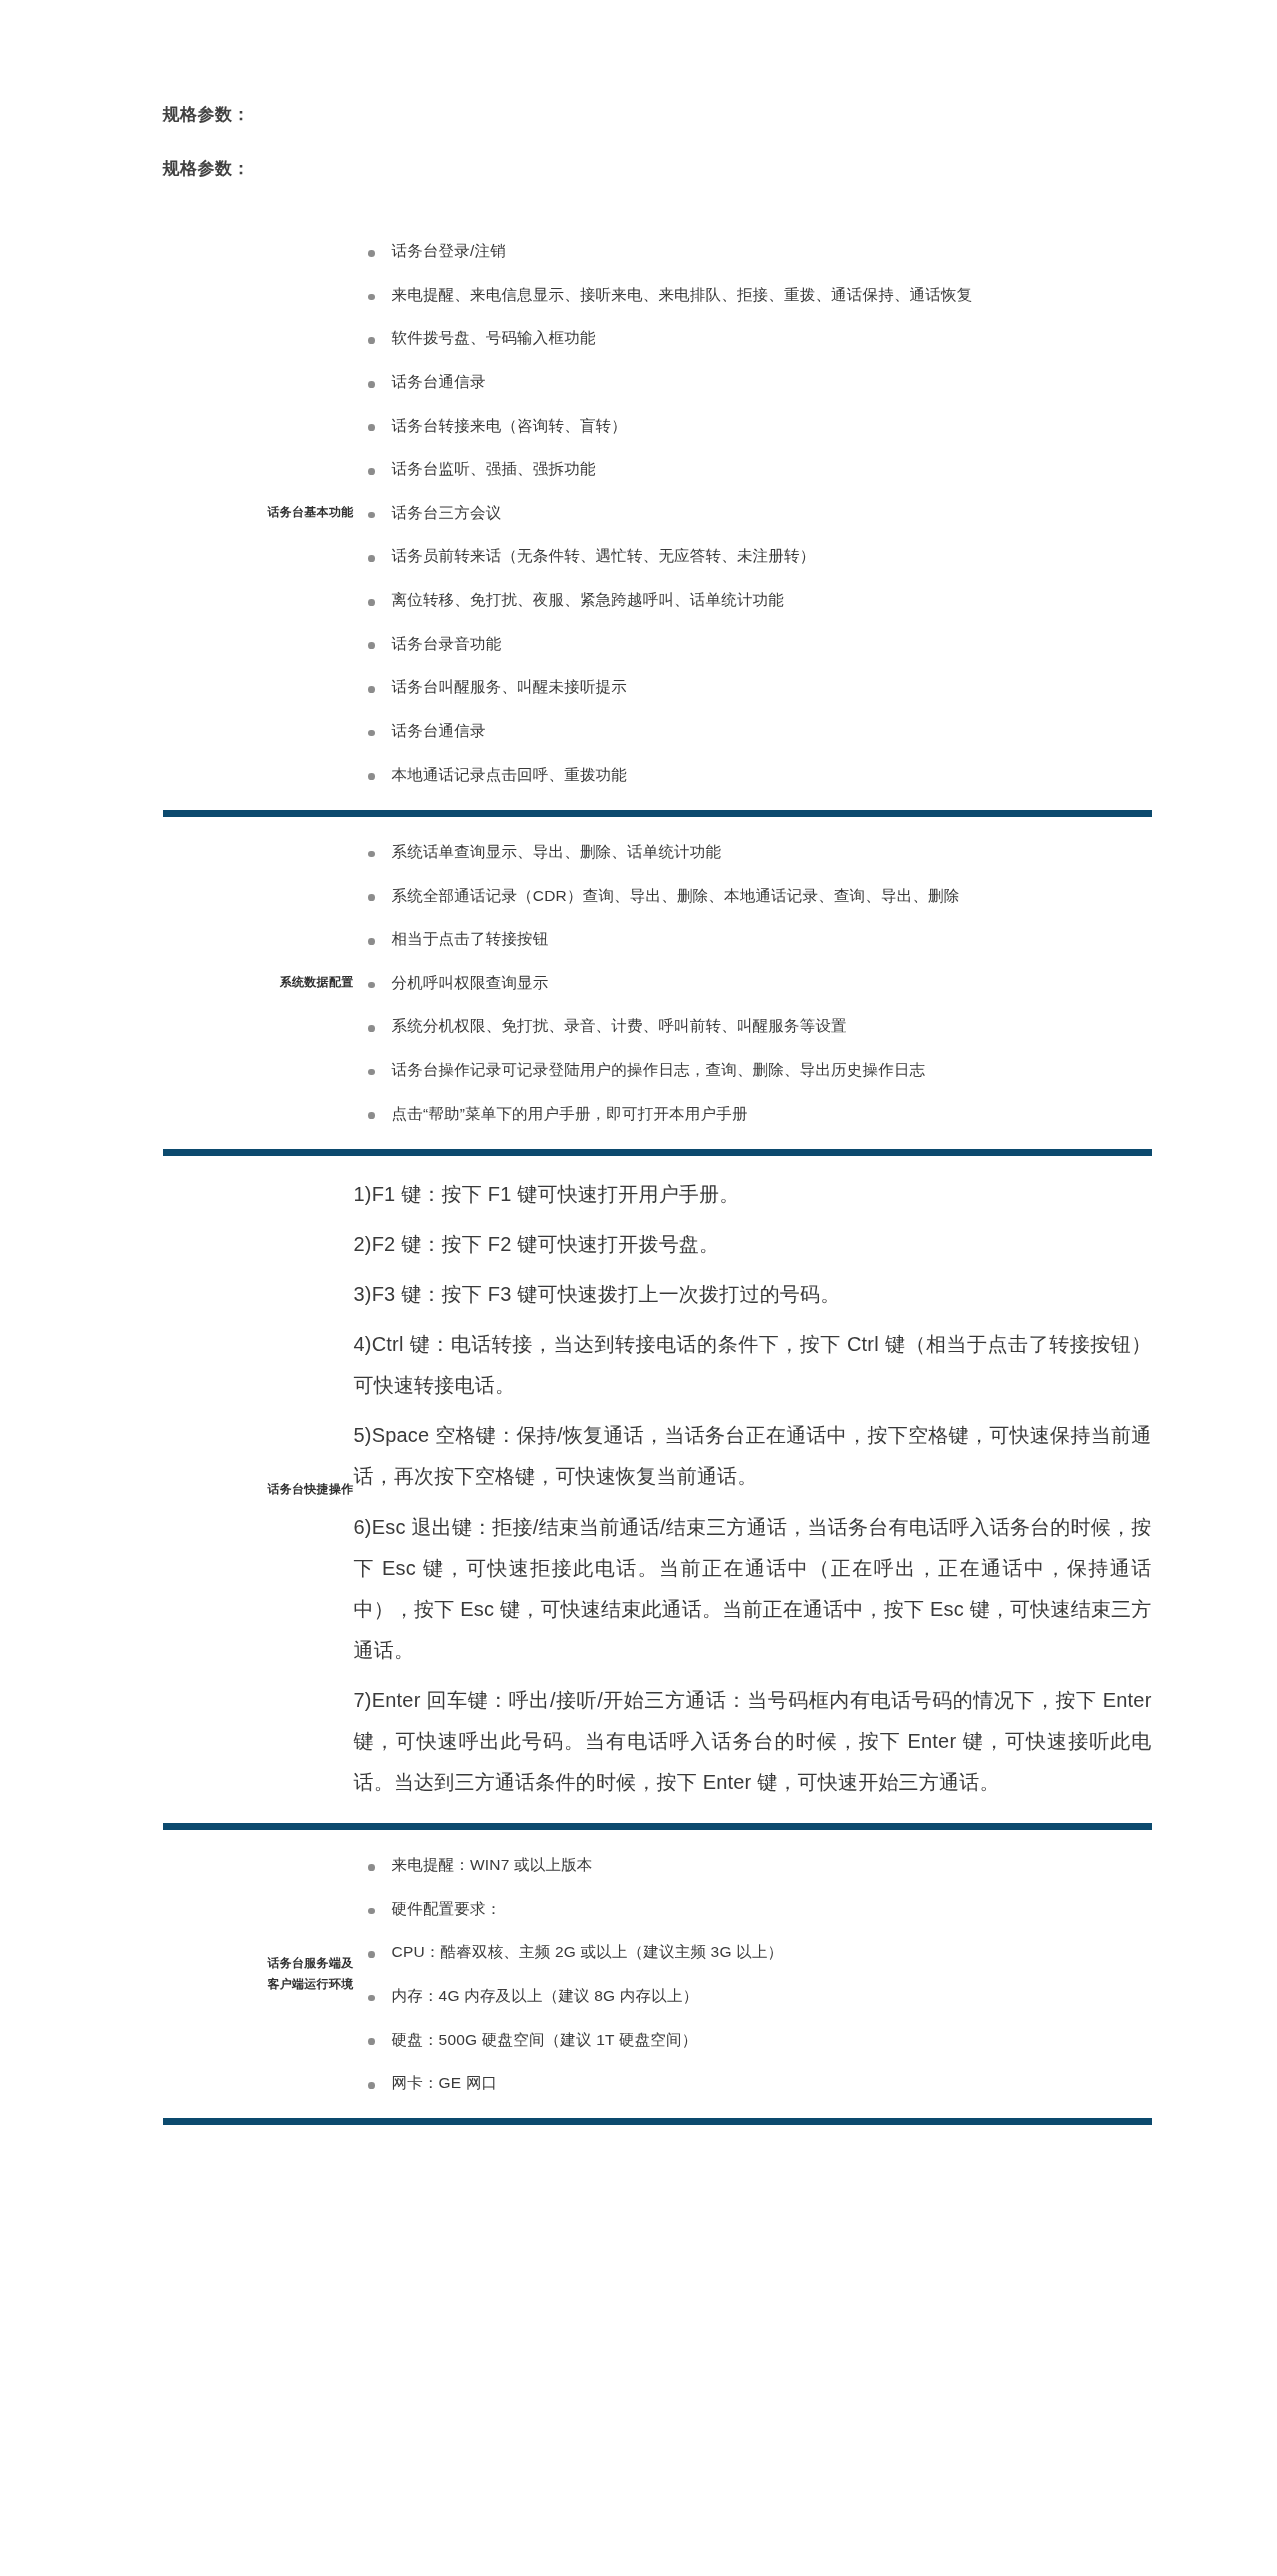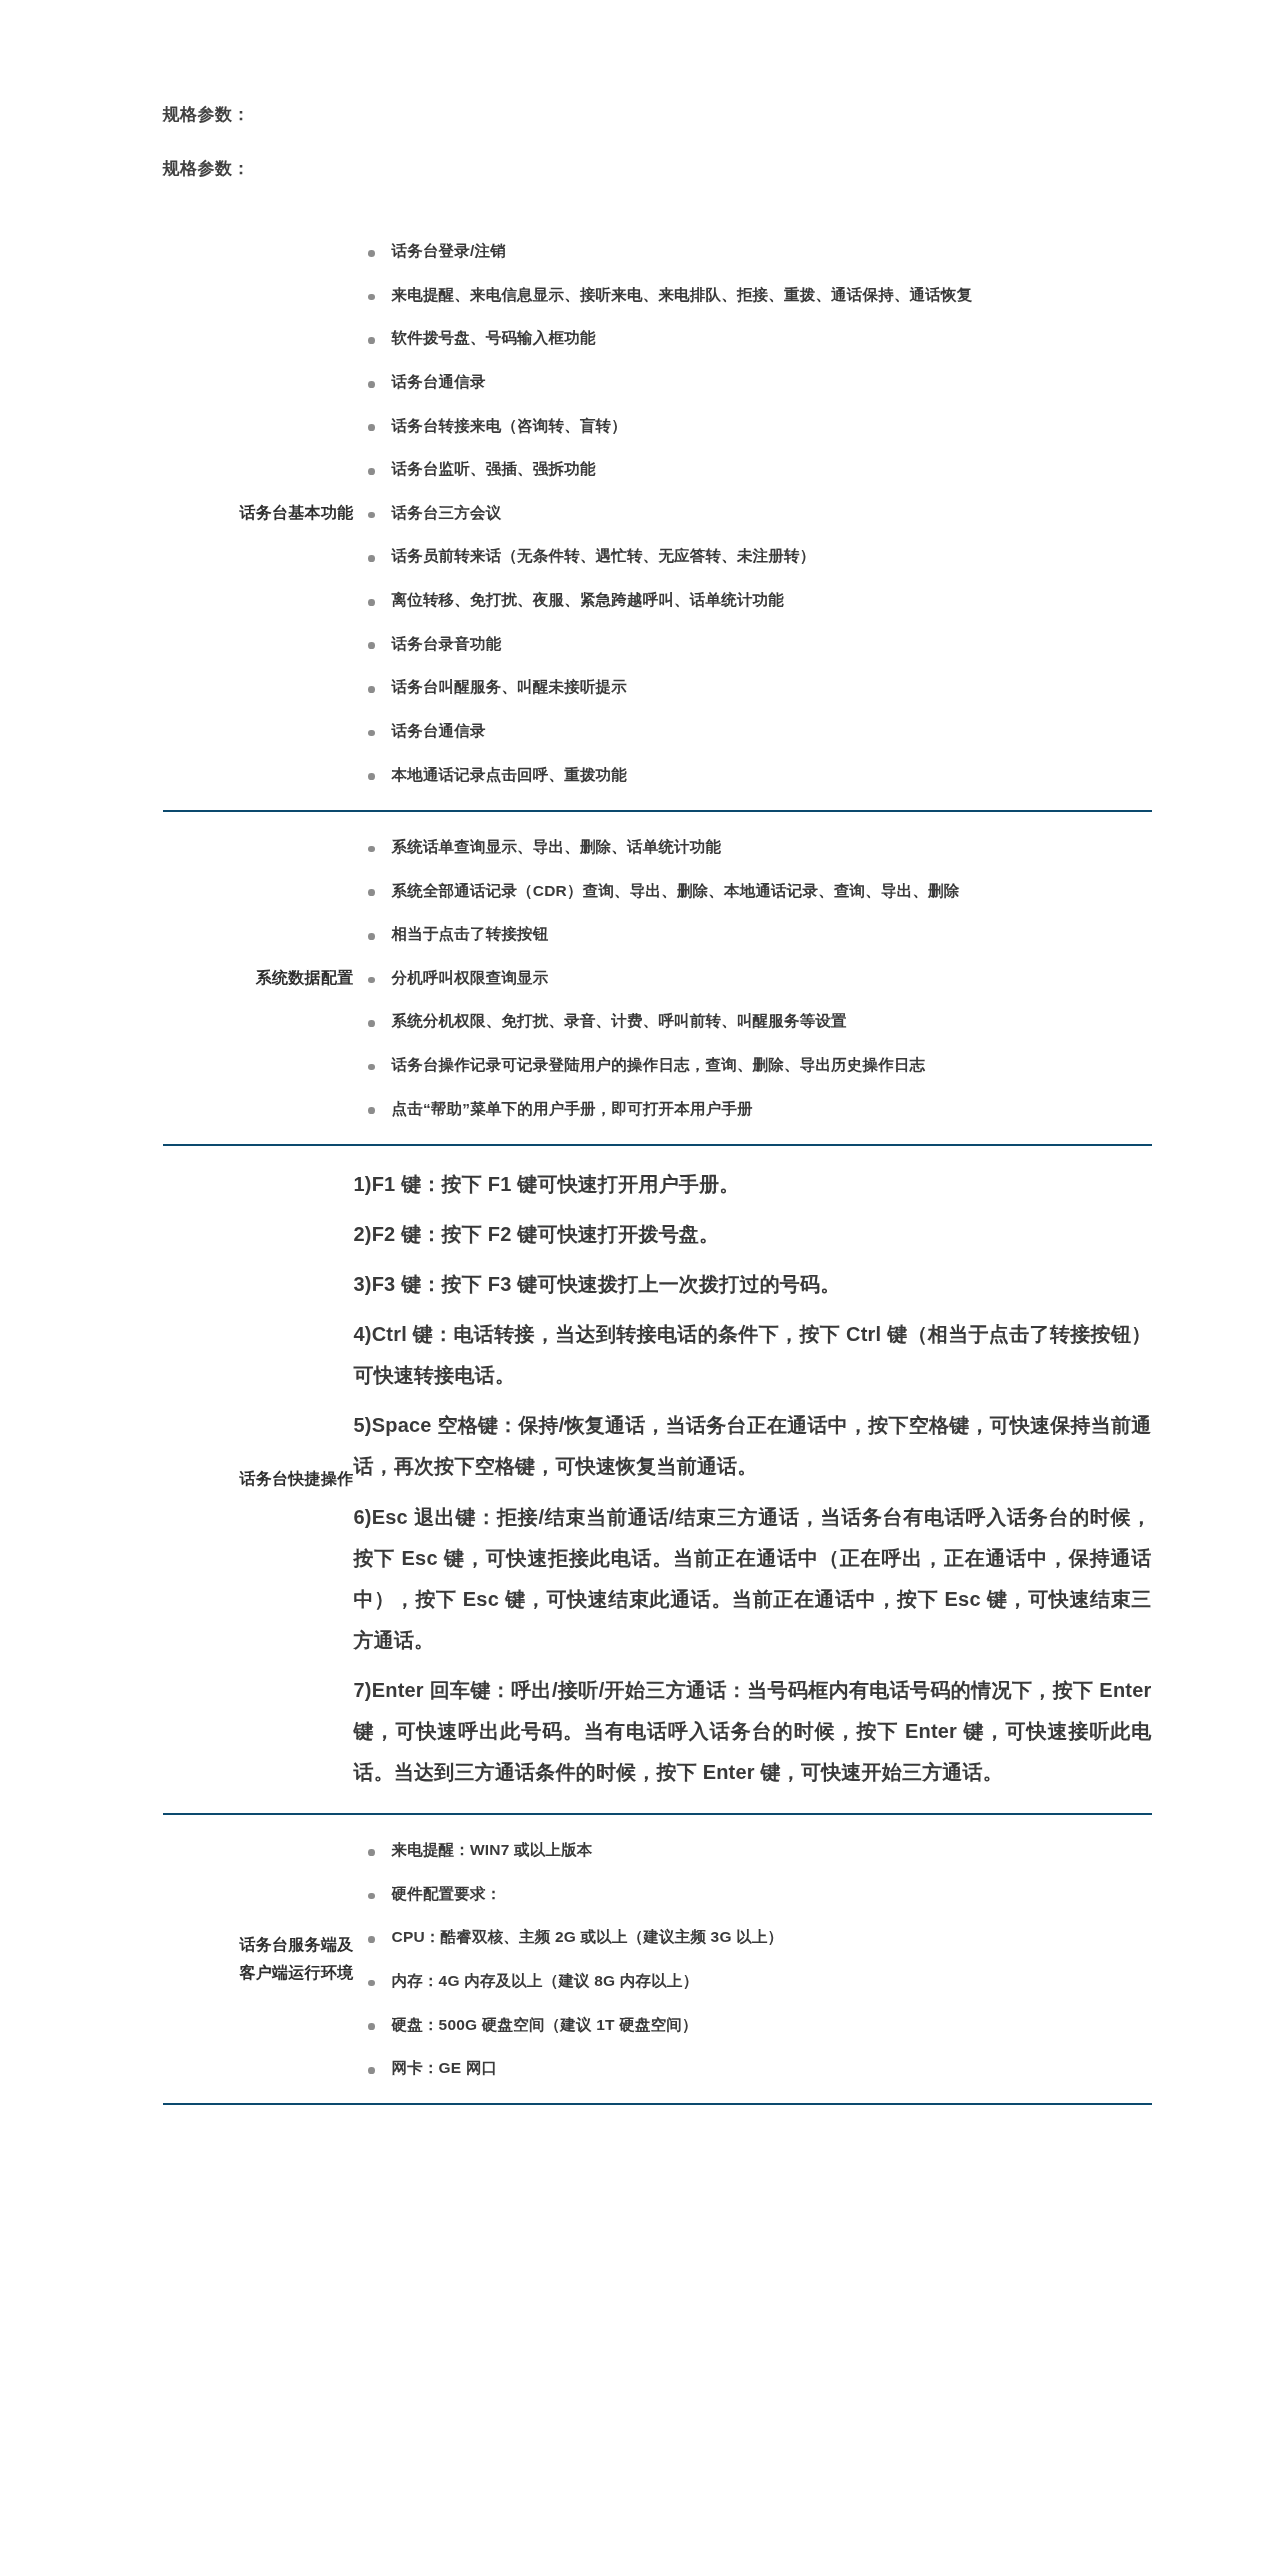--- a/index.html
+++ b/index.html
@@ -43,35 +43,34 @@
     width: 989px;
     table-layout: fixed;
   }
   table.spec td {
     vertical-align: middle;
     padding: 0;
   }
   td.label {
     width: 191px;
     text-align: right;
-    font-size: 16px;
+    font-size: 12px;
     font-weight: bold;
     color: #2f2f2f;
     padding-right: 19.6px;
     line-height: 1.75;
     letter-spacing: 0.3px;
     box-sizing: border-box;
   }
   td.content {
     padding-left: 20.6px;
     border-left: none;
   }
   tr.sect > td {
-    border-bottom: 2px solid #0c4a6e;
-    font-weight: bold;
+    border-bottom: 7px solid #0c4a6e;
   }
   tr.sect:first-child > td {
     border-top: none;
   }
   ul.bullets {
     list-style: none;
     margin: 0;
     padding: 13.4px 0 13.4px 0;
   }
   ul.bullets li {

